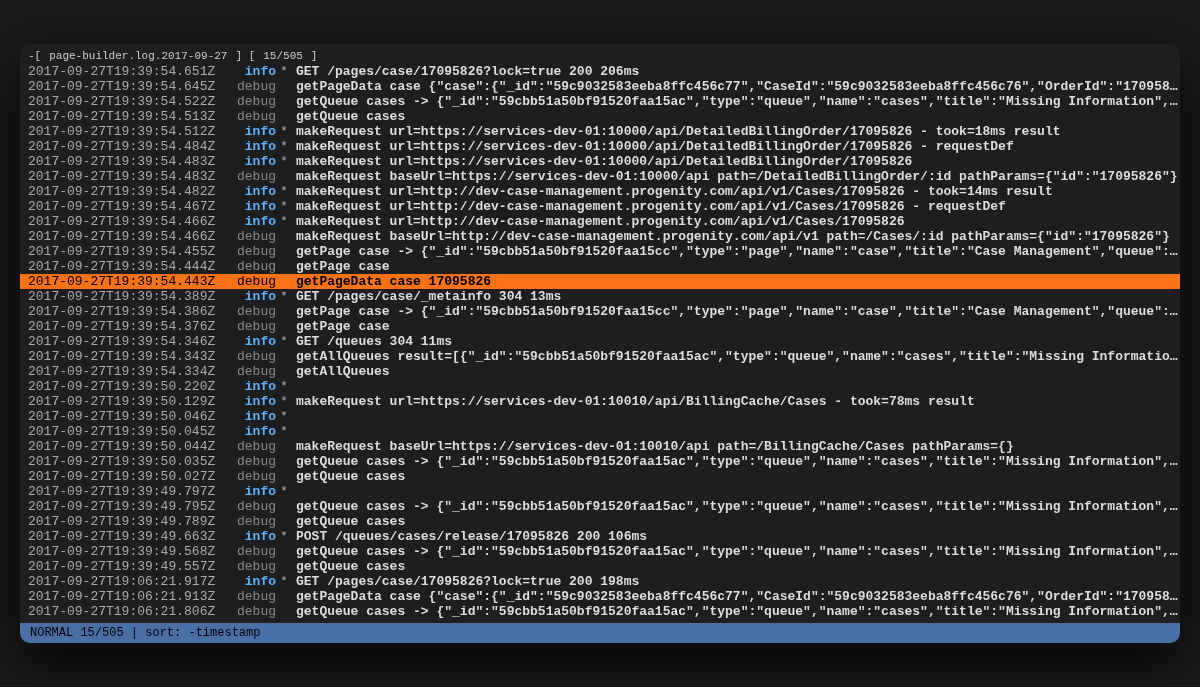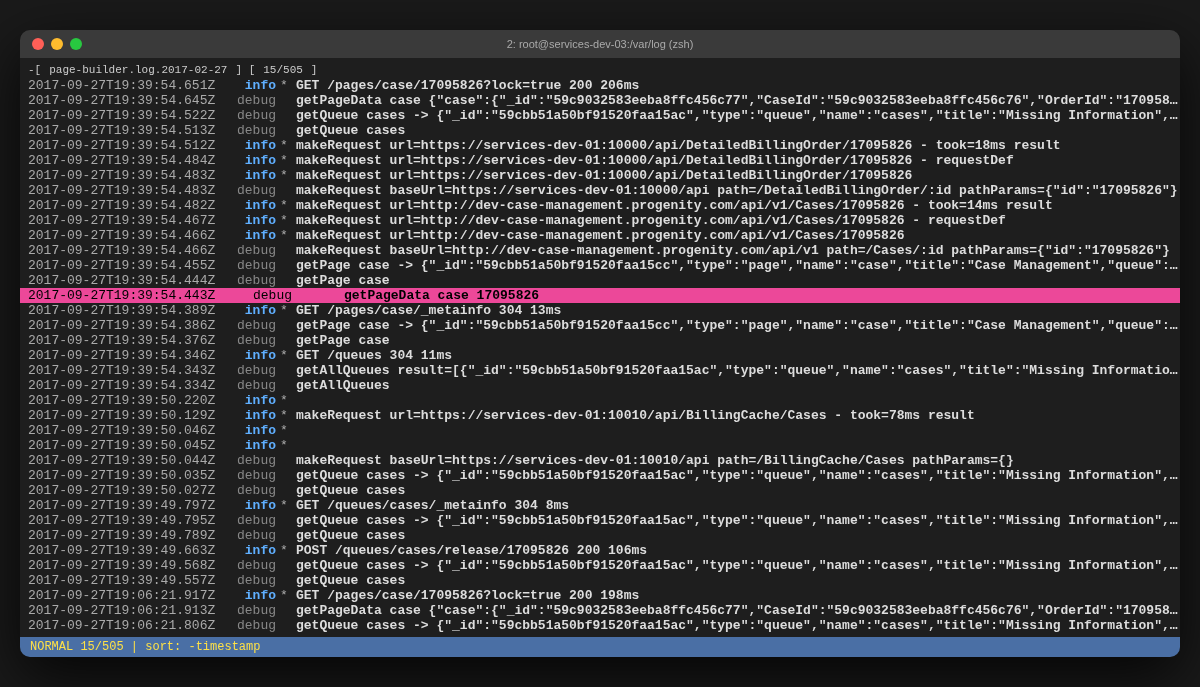--- a/index.html
+++ b/index.html
@@ -62,23 +62,22 @@
     .log-header span { color: #ccc; }
     .log-line {
       display: flex;
       font-size: 13px;
       line-height: 15px;
       padding: 0 0;
       white-space: nowrap;
       overflow: hidden;
     }
     .log-line.highlighted {
-      background: #ec4899;
+      background: #f97316;
       color: #000;
-      gap: 16px;
     }
     .log-line.highlighted .col-timestamp { color: #000; }
     .log-line.highlighted .col-level { color: #000; }
     .log-line.highlighted .col-message { color: #000; }
     .col-timestamp {
       color: #aaa;
       min-width: 200px;
       padding-left: 8px;
     }
     .col-level {
@@ -97,44 +96,36 @@
       font-weight: bold;
     }
     .level-info { color: #5fafff; font-weight: bold; }
     .level-debug { color: #888; }
     .status-bar {
       background: #4a6fa5;
       height: 20px;
       display: flex;
       align-items: center;
       padding: 0 10px;
-      color: #fde047;
+      color: #000000;
       font-size: 12px;
       font-family: 'Courier New', Courier, monospace;
     }
   </style>
 </head>
 <body>
 
 <div class="terminal-window">
 
-  <div class="title-bar">
-    <div class="traffic-lights">
-      <div class="traffic-light tl-close"></div>
-      <div class="traffic-light tl-minimize"></div>
-      <div class="traffic-light tl-maximize"></div>
-    </div>
-    <span class="title-text">2: root@services-dev-03:/var/log (zsh)</span>
-  </div>
 
   <div class="log-area">
 
     <div class="log-header">
       <span>-[</span>
-      <span>page-builder.log.2017-02-27</span>
+      <span>page-builder.log.2017-09-27</span>
       <span>] [</span>
       <span>15/505</span>
       <span>]</span>
     </div>
 
     <div id="log-lines-container">
         <div class="log-line">
           <span class="col-timestamp">2017-09-27T19:39:54.651Z</span>
           <span class="col-level level-info">info</span>
           <span class="col-star">*</span>
@@ -296,21 +287,20 @@
         <div class="log-line">
           <span class="col-timestamp">2017-09-27T19:39:50.027Z</span>
           <span class="col-level level-debug">debug</span>
           <span class="col-star"></span>
           <span class="col-message">getQueue cases</span>
         </div>
         <div class="log-line">
           <span class="col-timestamp">2017-09-27T19:39:49.797Z</span>
           <span class="col-level level-info">info</span>
           <span class="col-star">*</span>
-          <span class="col-message">GET /queues/cases/_metainfo 304 8ms</span>
         </div>
         <div class="log-line">
           <span class="col-timestamp">2017-09-27T19:39:49.795Z</span>
           <span class="col-level level-debug">debug</span>
           <span class="col-star"></span>
           <span class="col-message">getQueue cases -&gt; {"_id":"59cbb51a50bf91520faa15ac","type":"queue","name":"cases","title":"Missing Information","key":"OrderId","!allow</span>
         </div>
         <div class="log-line">
           <span class="col-timestamp">2017-09-27T19:39:49.789Z</span>
           <span class="col-level level-debug">debug</span>

